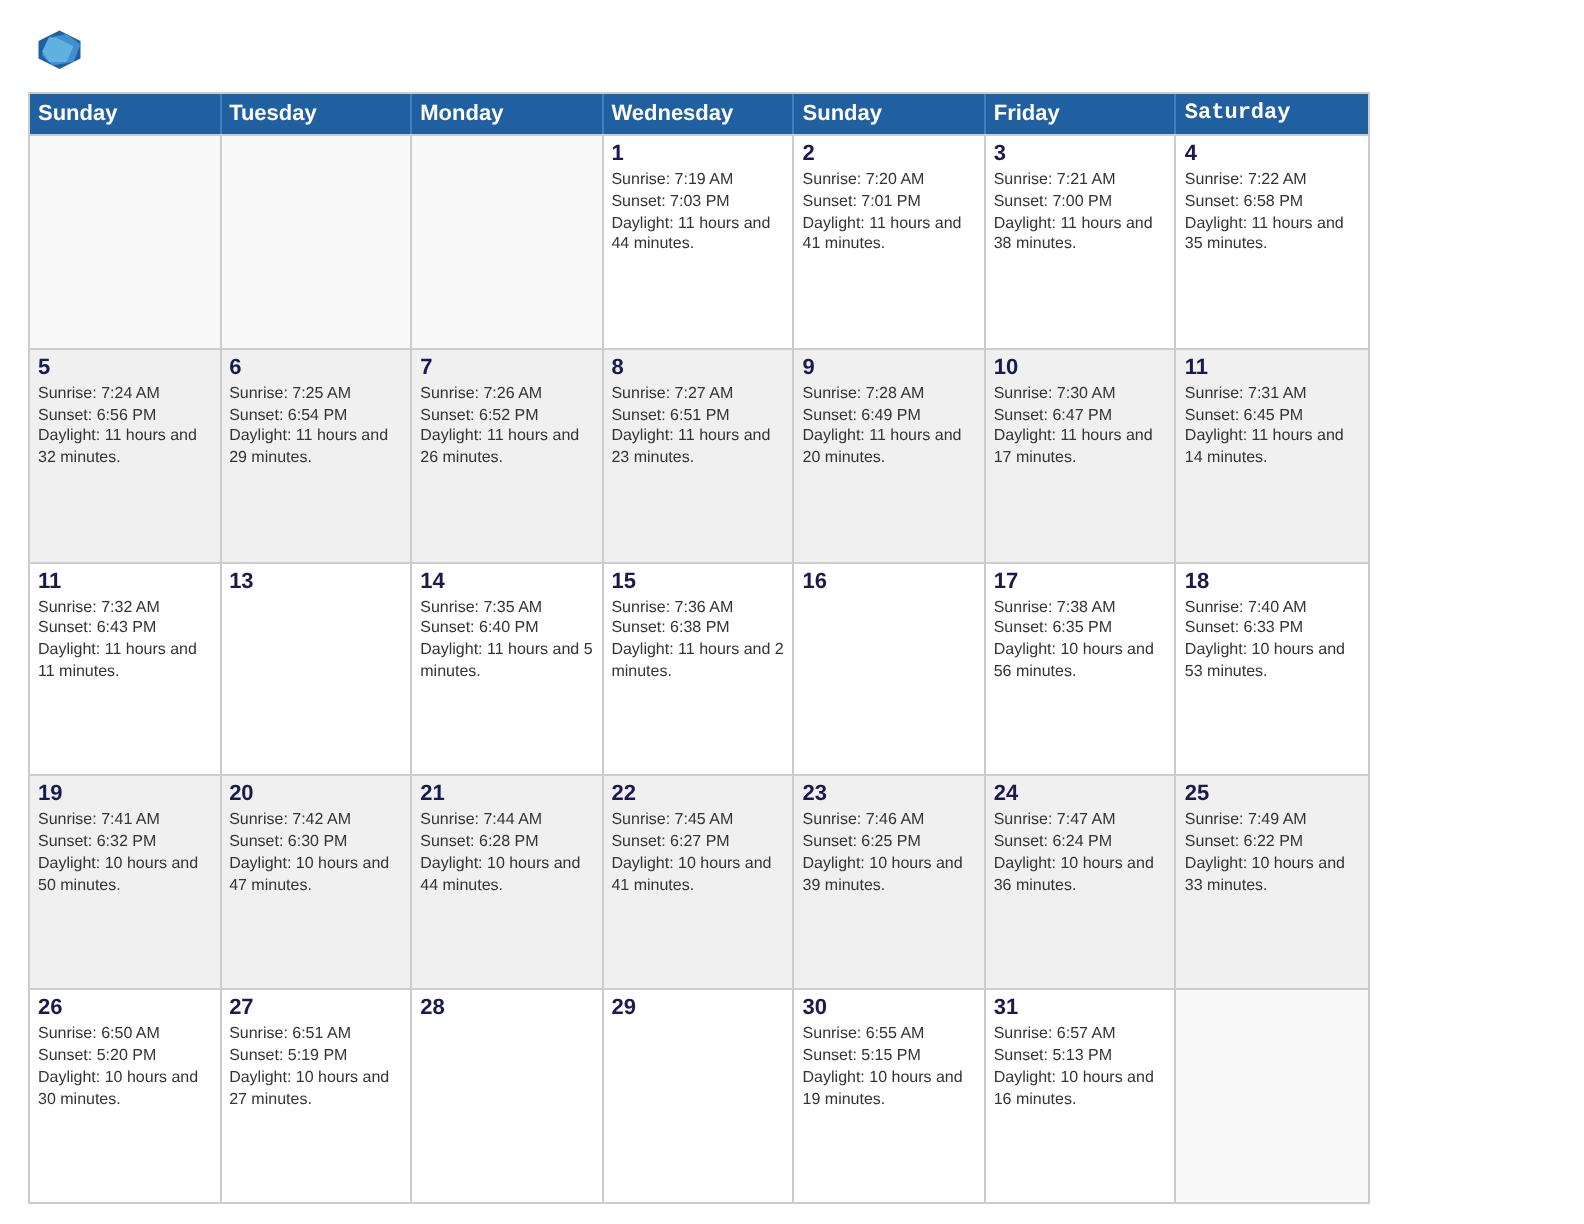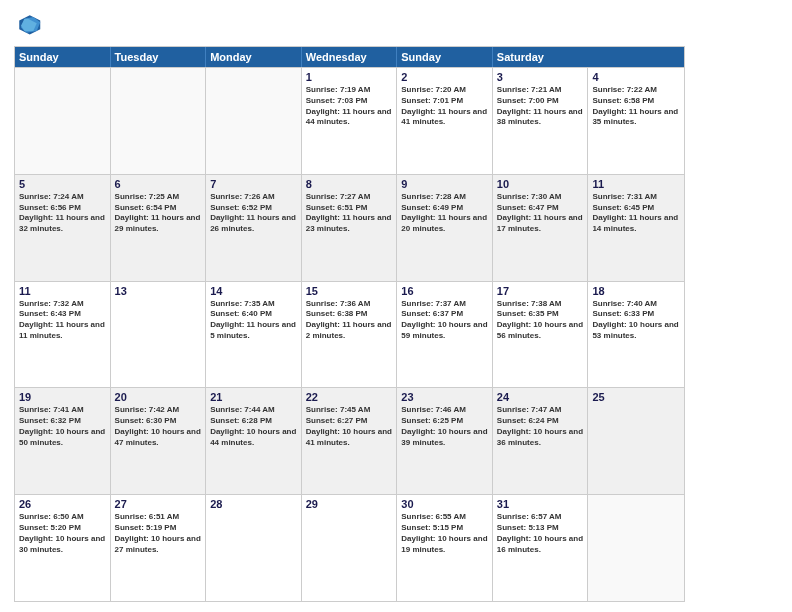--- a/index.html
+++ b/index.html
@@ -64,21 +64,21 @@
       background: #2060a0;
     }
     .cal-header-cell {
       color: white;
       font-size: 11px;
       font-weight: bold;
       padding: 4px 4px;
       text-align: left;
       border-right: 1px solid #4080c0;
     }
-    .cal-header-cell:last-child { border-right: none; }
+    .cal-header-cell:last-child { border-right: none; font-family: Liberation Mono, monospace; }
     .cal-body {
       flex: 1;
       display: flex;
       flex-direction: column;
     }
     .cal-row {
       display: grid;
       grid-template-columns: repeat(7, 1fr);
       flex: 1;
       border-top: 1px solid #ccc;
@@ -98,21 +98,20 @@
       font-size: 11px;
       font-weight: bold;
       color: #1a1a4e;
       display: block;
       margin-bottom: 2px;
     }
     .cell-info {
       font-size: 8px;
       color: #333;
       line-height: 1.35;
-      font-weight: bold;
     }
   </style>
 </head>
 <body>
 
 <div class="container">
   <div class="header">
     <div class="logo">
       <svg class="logo-icon" viewBox="0 0 32 32">
         <rect width="32" height="32" fill="white"></rect>
@@ -131,20 +130,21 @@
     </div>
   </div>
 
   <div class="calendar">
     <div class="cal-header">
     <div class="cal-header-cell">Sunday</div>
         <div class="cal-header-cell">Tuesday</div>
         <div class="cal-header-cell">Monday</div>
         <div class="cal-header-cell">Wednesday</div>
         <div class="cal-header-cell">Sunday</div>
+        <div class="cal-header-cell">Friday</div>
         <div class="cal-header-cell">Saturday</div>
       </div>
     <div class="cal-body">
     <div class="cal-row">
           <div class="cal-cell empty"></div>
           <div class="cal-cell empty"></div>
           <div class="cal-cell empty"></div>
           <div class="cal-cell">
             <span class="day-num">1</span>
             <div class="cell-info">Sunrise: 7:19 AM<br>Sunset: 7:03 PM<br>Daylight: 11 hours and 44 minutes.</div>
@@ -203,21 +203,20 @@
           <div class="cal-cell">
             <span class="day-num">14</span>
             <div class="cell-info">Sunrise: 7:35 AM<br>Sunset: 6:40 PM<br>Daylight: 11 hours and 5 minutes.</div>
           </div>
           <div class="cal-cell">
             <span class="day-num">15</span>
             <div class="cell-info">Sunrise: 7:36 AM<br>Sunset: 6:38 PM<br>Daylight: 11 hours and 2 minutes.</div>
           </div>
           <div class="cal-cell">
             <span class="day-num">16</span>
-            <div class="cell-info">Sunrise: 7:37 AM<br>Sunset: 6:37 PM<br>Daylight: 10 hours and 59 minutes.</div>
           </div>
           <div class="cal-cell">
             <span class="day-num">17</span>
             <div class="cell-info">Sunrise: 7:38 AM<br>Sunset: 6:35 PM<br>Daylight: 10 hours and 56 minutes.</div>
           </div>
           <div class="cal-cell">
             <span class="day-num">18</span>
             <div class="cell-info">Sunrise: 7:40 AM<br>Sunset: 6:33 PM<br>Daylight: 10 hours and 53 minutes.</div>
           </div>
         </div>
@@ -241,20 +240,21 @@
           <div class="cal-cell shaded">
             <span class="day-num">23</span>
             <div class="cell-info">Sunrise: 7:46 AM<br>Sunset: 6:25 PM<br>Daylight: 10 hours and 39 minutes.</div>
           </div>
           <div class="cal-cell shaded">
             <span class="day-num">24</span>
             <div class="cell-info">Sunrise: 7:47 AM<br>Sunset: 6:24 PM<br>Daylight: 10 hours and 36 minutes.</div>
           </div>
           <div class="cal-cell shaded">
             <span class="day-num">25</span>
+            <div class="cell-info">Sunrise: 7:49 AM<br>Sunset: 6:22 PM<br>Daylight: 10 hours and 33 minutes.</div>
           </div>
         </div>
         <div class="cal-row">
           <div class="cal-cell">
             <span class="day-num">26</span>
             <div class="cell-info">Sunrise: 6:50 AM<br>Sunset: 5:20 PM<br>Daylight: 10 hours and 30 minutes.</div>
           </div>
           <div class="cal-cell">
             <span class="day-num">27</span>
             <div class="cell-info">Sunrise: 6:51 AM<br>Sunset: 5:19 PM<br>Daylight: 10 hours and 27 minutes.</div>

